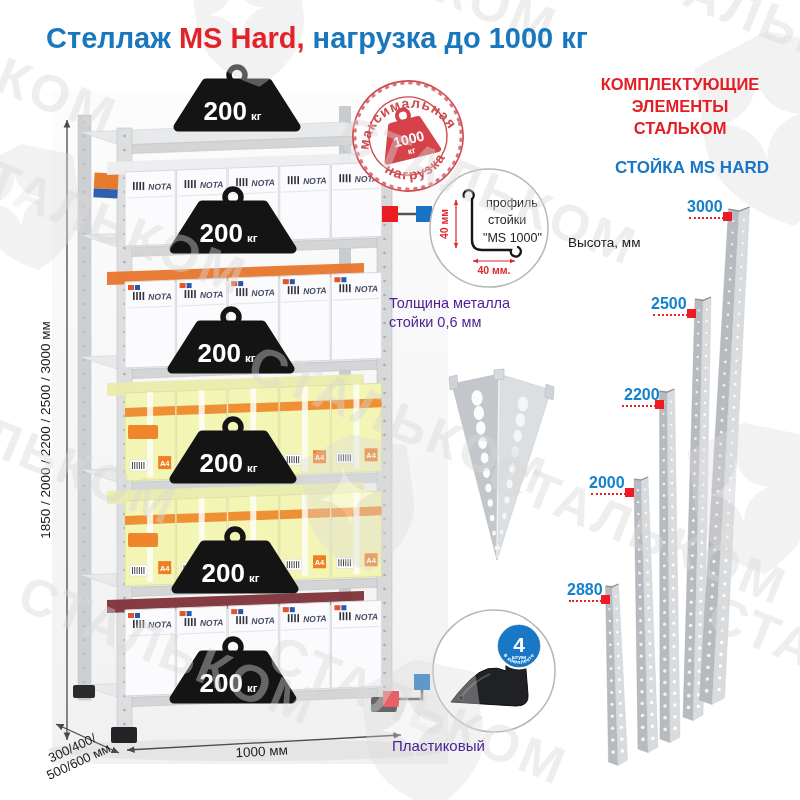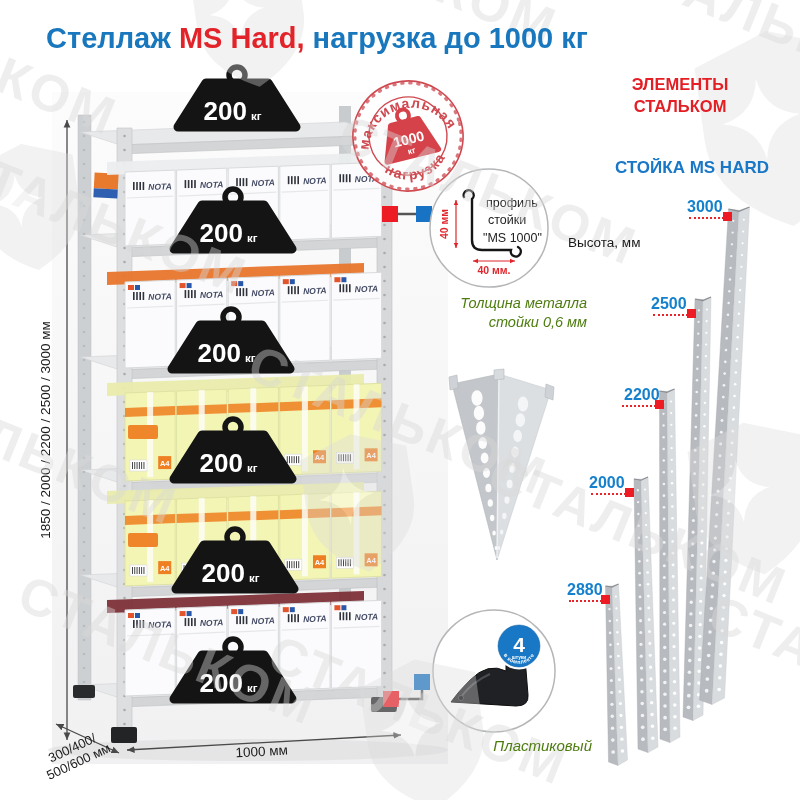--- a/index.html
+++ b/index.html
@@ -17,21 +17,21 @@
   #title{left:46px;top:22px;font-size:29px;font-weight:bold;white-space:nowrap;}
   .t-blue{color:#1877bd;} .t-red{color:#e2242a;}
   #comp-header{left:588px;top:73px;width:184px;text-align:center;color:#e31e24;
                font-weight:bold;font-size:16.5px;line-height:22px;}
   #comp-sub{left:598px;top:158px;width:188px;text-align:center;color:#1877c6;
             font-weight:bold;font-size:17px;}
   #height-label{left:568px;top:199px;font-size:13.5px;color:#1a1a1a;margin-top:36px;}
   .post-label{position:absolute;color:#1581cd;font-weight:bold;font-size:16px;}
   .dotline{position:absolute;height:0;border-top:2px dotted #e8232a;}
   .redsq{position:absolute;width:9px;height:9px;background:#ed1c24;}
-  .cap{position:absolute;text-align:right;color:#4d7c0f;font-size:14.5px;line-height:19px;font-style:italic;}
+  .cap{position:absolute;text-align:left;color:#4c1d95;font-size:14.5px;line-height:19px;}
 </style>
 </head>
 <body>
 
 <div id="page">
 
   <svg id="art" width="800" height="800" viewBox="0 0 800 800">
     <defs>
       <marker id="arr" viewBox="0 0 10 10" refX="9" refY="5" markerWidth="6.5" markerHeight="6.5" orient="auto-start-reverse">
         <path d="M0 1 L9 5 L0 9 z" fill="#4a4a4a"></path>
@@ -1024,20 +1024,21 @@
         <use href="#shield"></use>
       </svg>
   </div>
 
   <div id="texts">
     <div id="title" class="abs">
       <span class="t-blue">Стеллаж </span><span class="t-red">MS Hard,</span><span class="t-blue"> нагрузка до 1000 кг</span>
     </div>
 
     <div id="comp-header" class="abs">
+      <div>КОМПЛЕКТУЮЩИЕ</div>
       <div>ЭЛЕМЕНТЫ СТАЛЬКОМ</div>
     </div>
     <div id="comp-sub" class="abs">СТОЙКА MS HARD</div>
     <div id="height-label" class="abs">Высота, мм</div>
 
     <div class="post-label" style="left:687px;top:198px">3000</div>
     <div class="dotline" style="left:689px;top:217px;width:35px"></div>
     <div class="redsq" style="left:723px;top:212px"></div>
 
     <div class="post-label" style="left:651px;top:295px">2500</div>

